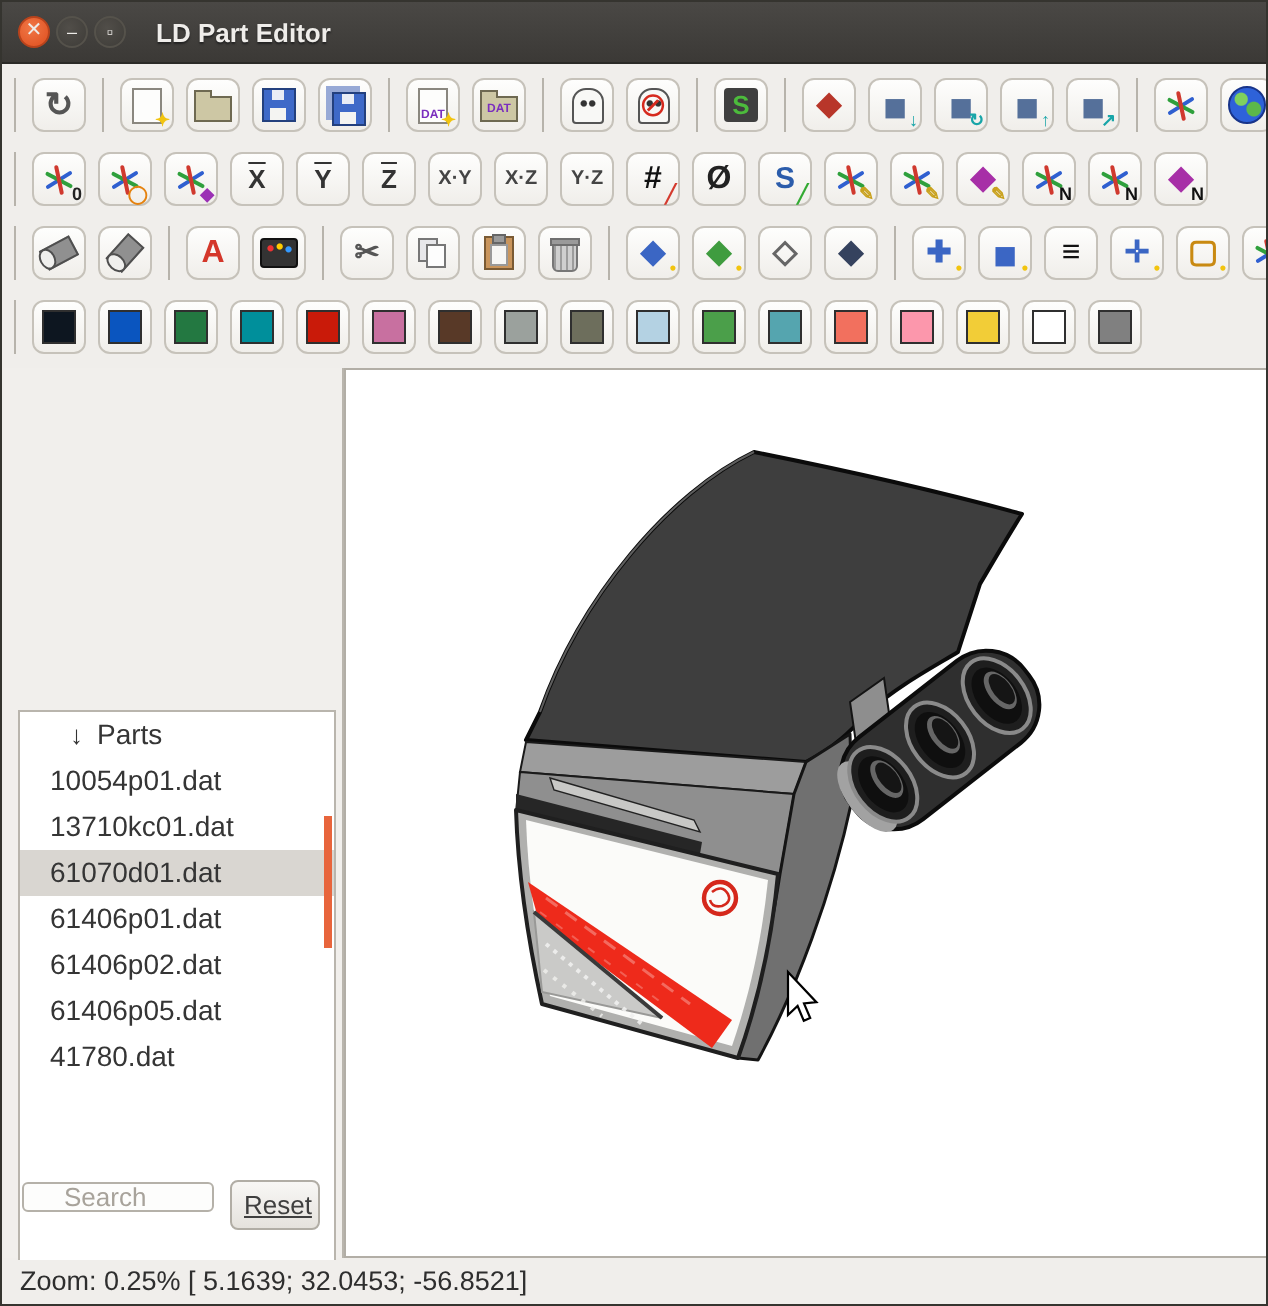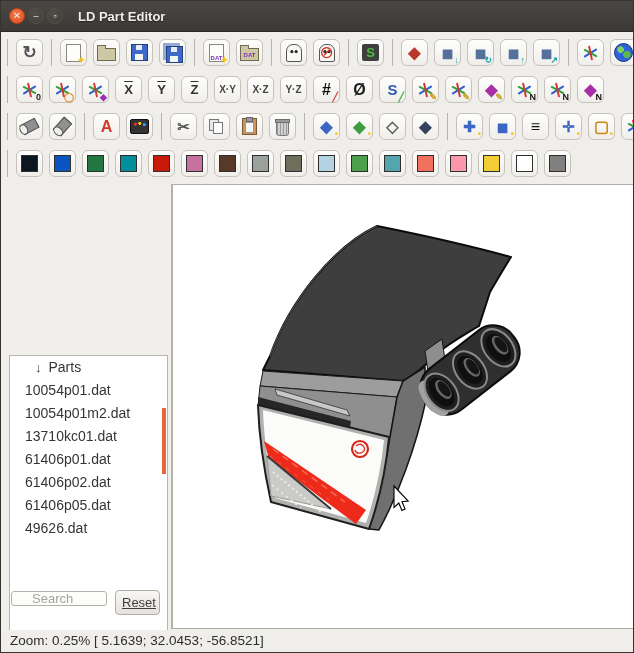--- a/index.html
+++ b/index.html
@@ -414,26 +414,26 @@
   </div>
 
 <div id="main">
   <div id="sidebar">
     <div id="listbox">
       <div class="lrow hdr">
         <span class="hico">↓</span><span>Parts</span>
       </div>
       <div id="list-items">
           <div class="lrow">10054p01.dat</div>
-          <div class="lrow">10054p01m2.dat</div>
           <div class="lrow">13710kc01.dat</div>
+          <div class="lrow selected">61070d01.dat</div>
           <div class="lrow">61406p01.dat</div>
           <div class="lrow">61406p02.dat</div>
           <div class="lrow">61406p05.dat</div>
-          <div class="lrow">49626.dat</div>
+          <div class="lrow">41780.dat</div>
         </div>
       <div id="list-scrollthumb"></div>
     </div>
     <input id="search-input" type="text" placeholder="Search" style="">
     <button id="reset-btn">Reset</button>
   </div>
 
   <div id="viewport">
     <svg width="461" height="444" viewBox="0 0 461 444" xmlns="http://www.w3.org/2000/svg">
 

